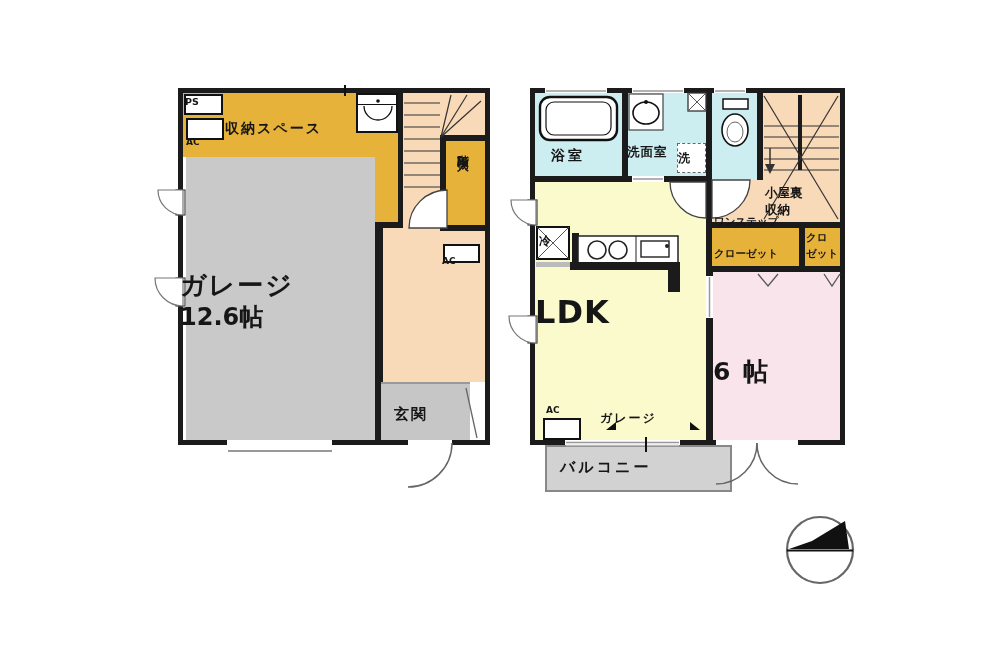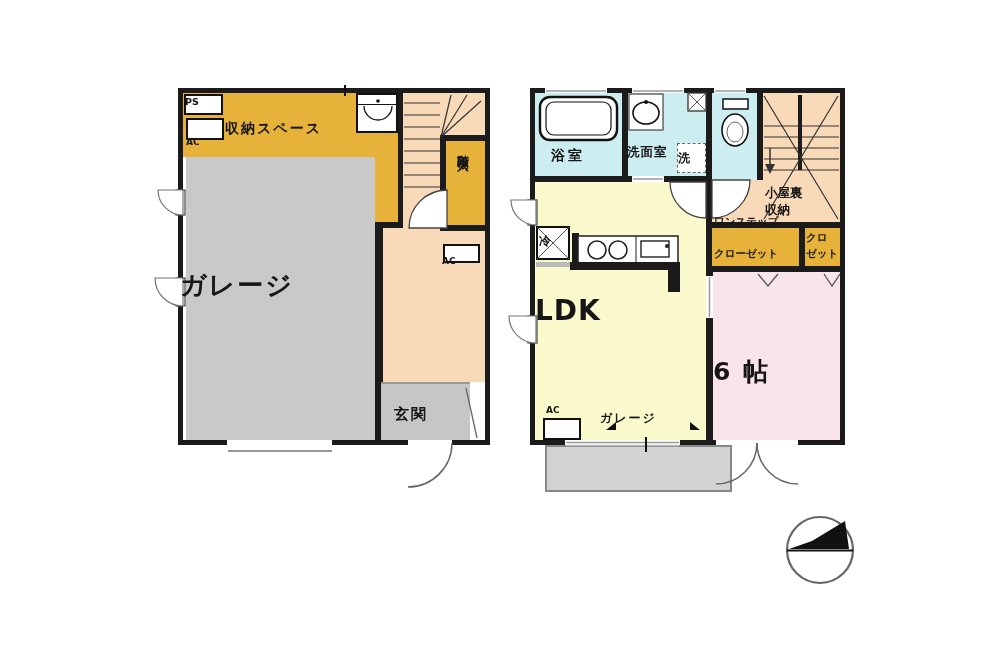--- a/index.html
+++ b/index.html
@@ -204,30 +204,32 @@
       <polygon points="789,549 849,549 845,521 812,541" fill="#111"></polygon>
     </g>
   </svg>
 
   <div class="lbl" style="left:185px;top:97px;width:37px;font-size:9.5px">PS</div>
   <div class="lbl" style="left:186px;top:137px;width:40px;font-size:9px">AC</div>
   <div class="lbl" style="left:225px;top:121px;width:130px;font-size:14px;letter-spacing:2px">収納スペース</div>
   <div class="lbl vert" style="left:456px;top:146px;height:80px;font-size:11.5px;letter-spacing:1px">階段下物入</div>
   <div class="lbl" style="left:442px;top:256px;width:40px;font-size:9px">AC</div>
   <div class="lbl" style="left:180px;top:271px;width:200px;font-size:26px;letter-spacing:2px">ガレージ</div>
+  <div class="lbl" style="left:180px;top:304px;width:200px;font-size:24px">12.6帖</div>
   <div class="lbl" style="left:394px;top:406px;width:60px;font-size:15px;letter-spacing:2px">玄関</div>
 
   <div class="lbl" style="left:551px;top:148px;width:70px;font-size:14px;letter-spacing:3px">浴室</div>
   <div class="lbl" style="left:627px;top:145px;width:56px;font-size:12.5px;letter-spacing:1px">洗面室</div>
   <div class="lbl" style="left:677px;top:143px;width:27px;height:28px;font-size:12px;line-height:28px;border:1px dashed #666;background:#fff">洗</div>
   <div class="lbl" style="left:765px;top:186px;width:70px;font-size:12.5px">小屋裏</div>
   <div class="lbl" style="left:765px;top:203px;width:70px;font-size:12.5px">収納</div>
   <div class="lbl" style="left:714px;top:216px;width:83px;font-size:10.5px">ワンステップ</div>
   <div class="lbl" style="left:714px;top:248px;width:83px;font-size:10.5px">クローゼット</div>
   <div class="lbl" style="left:806px;top:232px;width:33px;font-size:10.5px">クロ</div>
   <div class="lbl" style="left:806px;top:248px;width:33px;font-size:10.5px">ゼット</div>
   <div class="lbl" style="left:539px;top:235px;width:28px;font-size:12px">冷</div>
-  <div class="lbl" style="left:535px;top:295px;width:161px;font-size:28px;letter-spacing:1px">LDK</div>
+  <div class="lbl" style="left:535px;top:295px;width:161px;font-size:32px;letter-spacing:1px">LDK</div>
   <div class="lbl" style="left:713px;top:358px;width:127px;font-size:25px;letter-spacing:2px">6 帖</div>
   <div class="lbl" style="left:546px;top:405px;width:36px;font-size:9px">AC</div>
   <div class="lbl" style="left:600px;top:412px;width:105px;font-size:12px;letter-spacing:2px;font-weight:600">ガレージ</div>
+  <div class="lbl" style="left:560px;top:459px;width:160px;font-size:15px;letter-spacing:3px">バルコニー</div>
 
 </div>
 
 </body></html>

